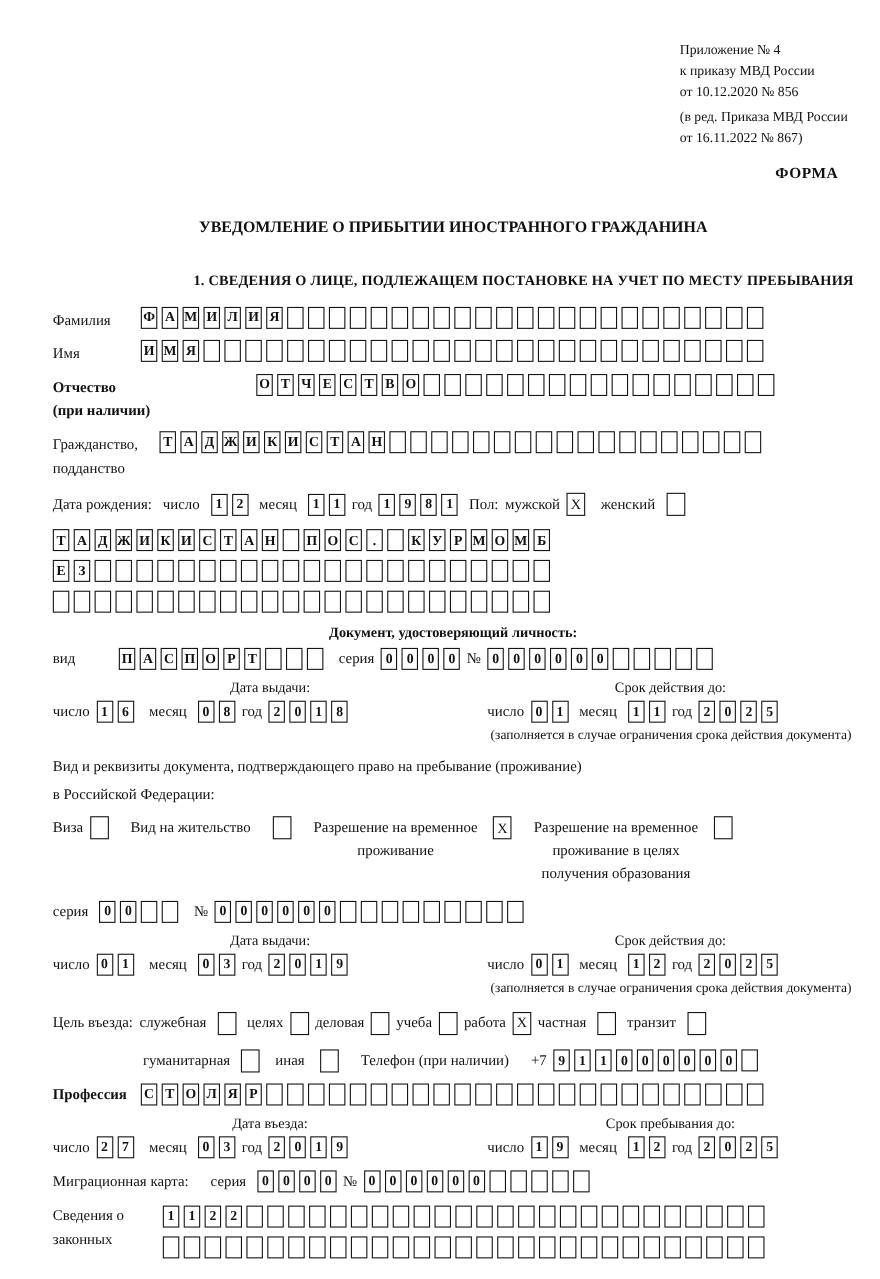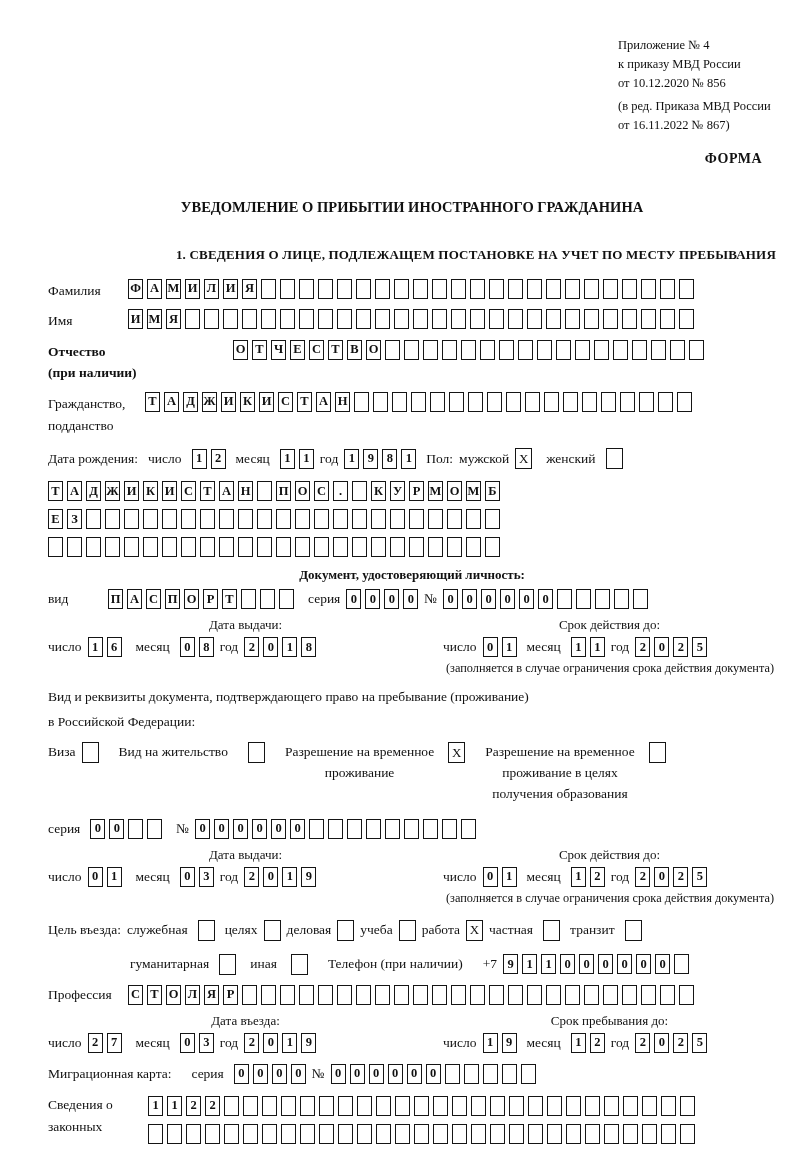--- a/index.html
+++ b/index.html
@@ -613,21 +613,21 @@
         <span class="cell">0</span>
         <span class="cell">0</span>
         <span class="cell">0</span>
         <span class="cell">0</span>
         <span class="cell">0</span>
         <span class="cell"></span>
       </span>
   </div>
 
   <div class="frow" style="align-items:center; margin-top:10px;">
-    <span class="lbl" style="width:80px;">Профессия</span>
+    <span class="lbl" style="width:80px;font-weight:bold;">Профессия</span>
     <span class="cells">
         <span class="cell">С</span>
         <span class="cell">Т</span>
         <span class="cell">О</span>
         <span class="cell">Л</span>
         <span class="cell">Я</span>
         <span class="cell">Р</span>
         <span class="cell"></span>
         <span class="cell"></span>
         <span class="cell"></span>

